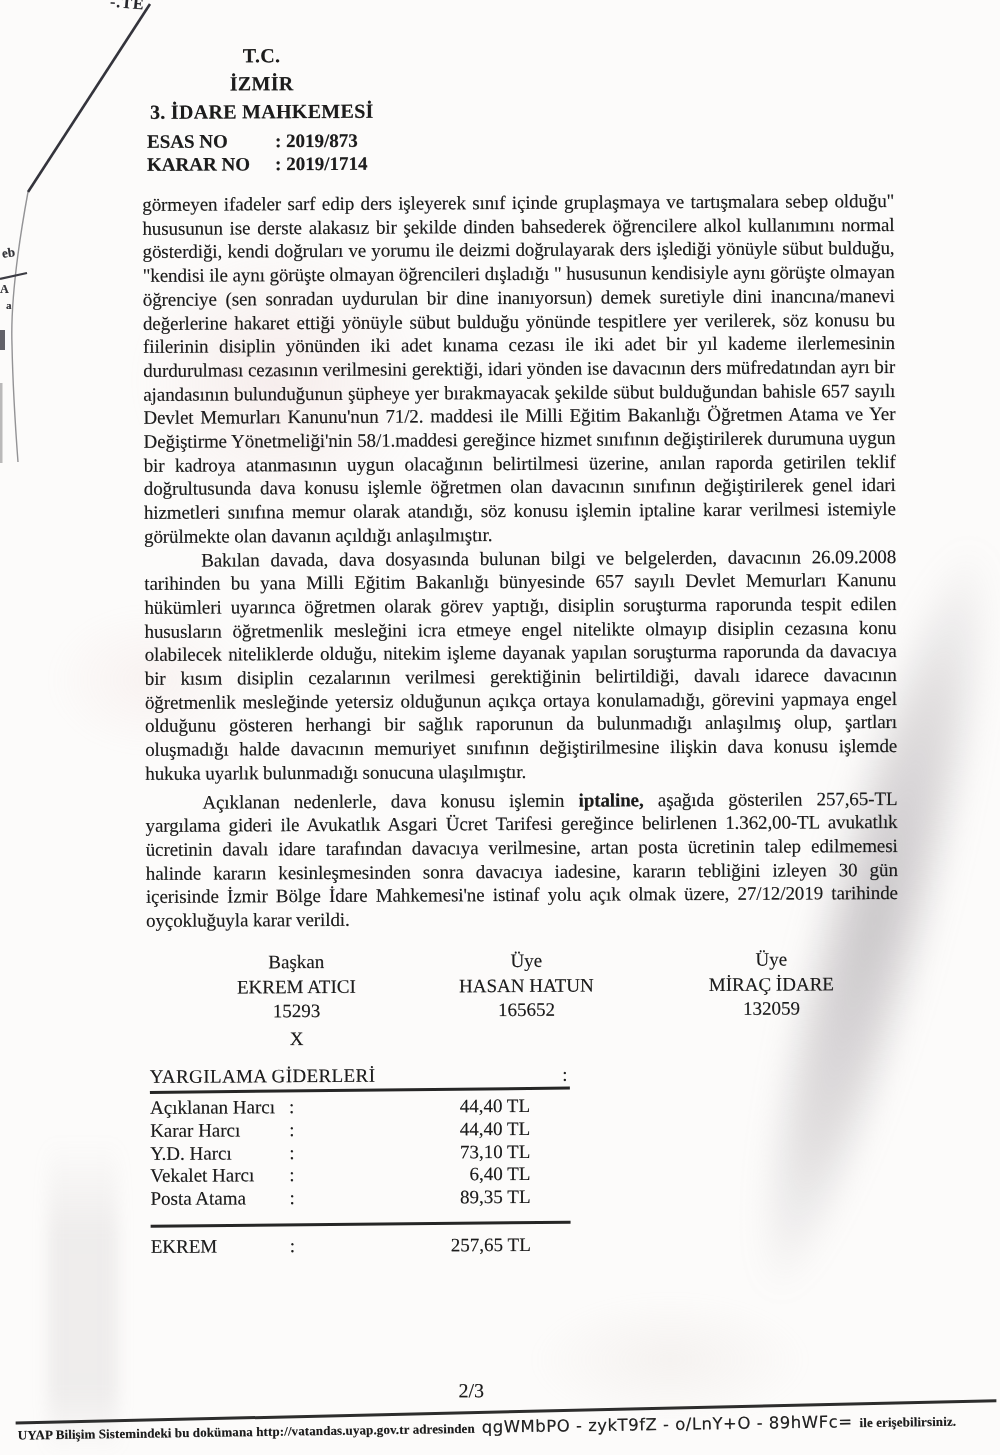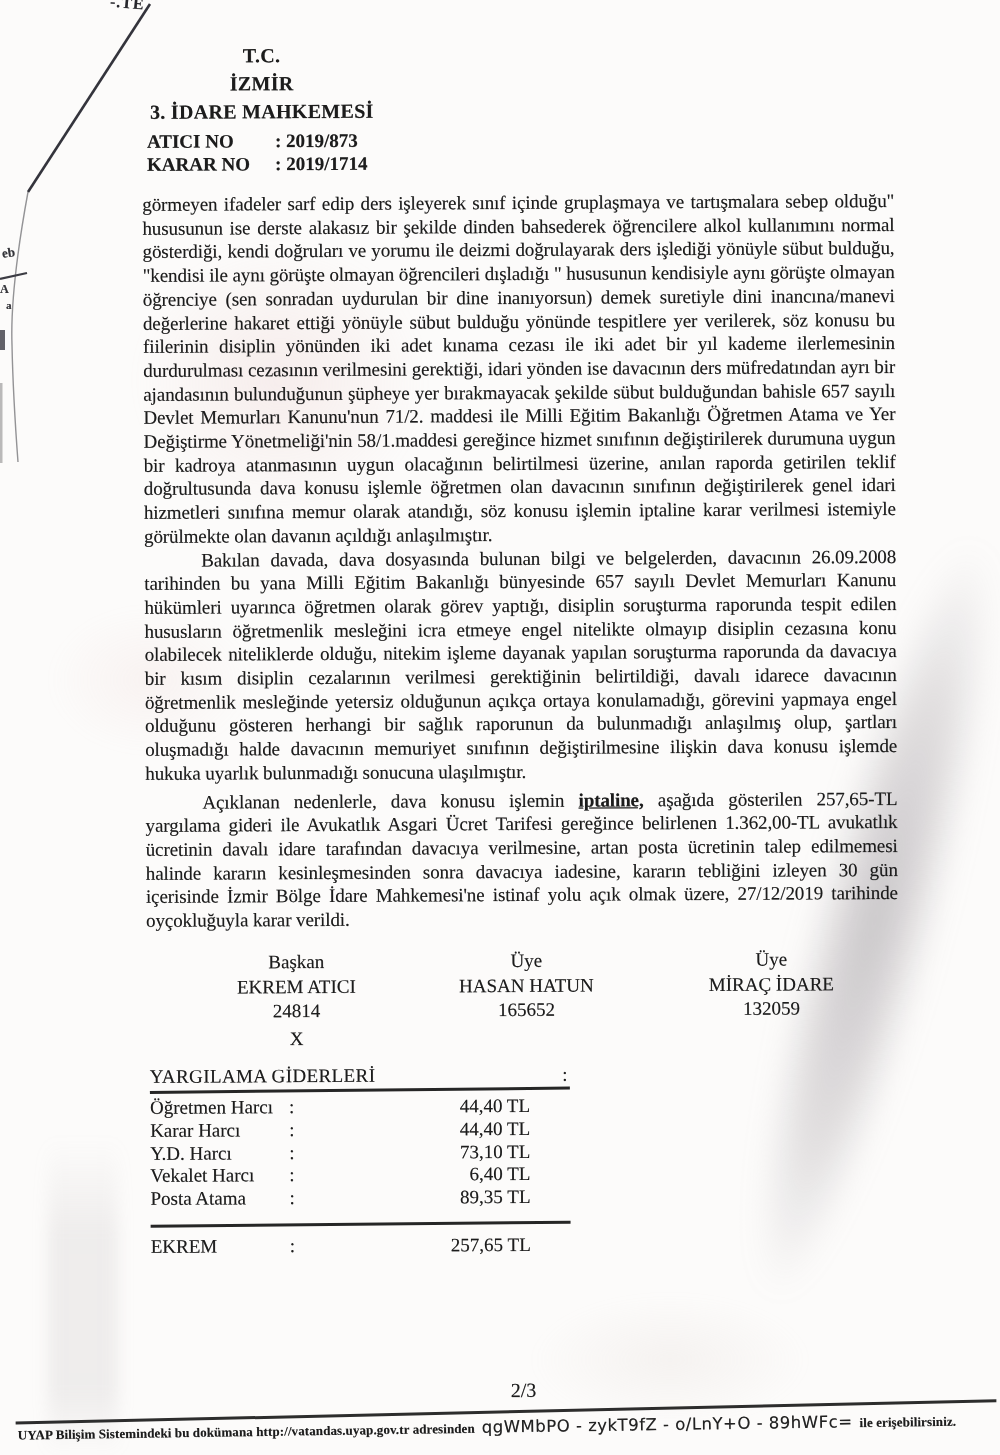--- a/index.html
+++ b/index.html
@@ -17,40 +17,40 @@
     font-weight:bold; font-size:20px; line-height:28px; letter-spacing:0.3px; }
   .case-row { left:150px; font-weight:bold; font-size:19px; height:23px; width:400px; }
   .case-row .val { position:absolute; left:128px; top:0; white-space:nowrap;font-family:Liberation Serif, serif; }
 
   
   .body-text { left:145px; top:191px; width:752px; font-size:19px; line-height:23.7px;
     text-align:justify; letter-spacing:-0.1px; }
   .body-text p { margin:0; }
   .body-text p.indent { text-indent:57px; }
   .body-text p.gap { margin-top:5px; }
-  .body-text b { font-weight:bold;text-decoration:underline; }
+  .body-text b { font-weight:bold; }
 
   
   .sig-col { top:949px; width:210px; text-align:center; font-size:19px; line-height:24.5px; }
   .sig-col .sig-note { margin-top:3px; }
 
   
   .costs { left:148px; top:1064px; width:420px; font-size:19px; }
   .costs-header { position:relative; height:25px; letter-spacing:0.4px; }
   .costs-header .colon { position:absolute; right:2px; top:0; }
   .rule { position:absolute; left:0; right:0; height:3px; background:#262626; }
   .rule-thin { height:2.6px; }
   .costs-rows { position:absolute; top:31px; left:0; right:0; }
   .cost-row { display:grid; grid-template-columns:139px 58px 1fr; height:22.8px; align-items:baseline; }
   .cost-row .value { text-align:right; padding-right:40px; }
   .costs-total-rule { top:158px; transform:rotate(-0.25deg); }
   .costs-total-row { position:absolute; top:170px; left:0; right:0; }
 
   
-  .page-number { left:455px; top:1379px; width:130px; text-align:center; font-size:20px; }
+  .page-number { left:455px; top:1379px; width:130px; text-align:left; font-size:20px; }
   .footer-rule { left:12px; top:1419px; width:981px; height:2.8px; background:#2d2d2d;
     transform:rotate(-1.0deg); transform-origin:left center; }
   .footer-text { left:14px; top:1422px; width:970px; white-space:nowrap;
     display:flex; align-items:baseline; gap:7px; transform:rotate(-0.55deg); transform-origin:left center; }
   .footer-small { font-size:13px; font-weight:bold; letter-spacing:0.1px; }
   .footer-code { font-family:"DejaVu Sans", sans-serif; font-size:16.5px; color:#222; letter-spacing:0.5px; }
 
   
   .artifact-layer { position:absolute; inset:0; pointer-events:none; }
   .shadow-band { left:790px; top:380px; width:170px; height:1080px; transform:rotate(15deg);
@@ -98,38 +98,38 @@
 
   <div class="content">
 
     <div class="abs court-header">
       <div>T.C.</div>
       <div>İZMİR</div>
       <div>3. İDARE MAHKEMESİ</div>
     </div>
 
     <div class="abs case-row" style="top:129px;">
-      <span>ATICI NO</span>
+      <span>ESAS NO</span>
       <span class="val">: 2019/873</span>
     </div>
     <div class="abs case-row" style="top:152px;">
       <span>KARAR NO</span>
       <span class="val">: 2019/1714</span>
     </div>
 
     <div class="abs body-text">
       <p>görmeyen ifadeler sarf edip ders işleyerek sınıf içinde gruplaşmaya ve tartışmalara sebep olduğu" hususunun ise derste alakasız bir şekilde dinden bahsederek öğrencilere alkol kullanımını normal gösterdiği, kendi doğruları ve yorumu ile deizmi doğrulayarak ders işlediği yönüyle sübut bulduğu, "kendisi ile aynı görüşte olmayan öğrencileri dışladığı " hususunun kendisiyle aynı görüşte olmayan öğrenciye (sen sonradan uydurulan bir dine inanıyorsun) demek suretiyle dini inancına/manevi değerlerine hakaret ettiği yönüyle sübut bulduğu yönünde tespitlere yer verilerek, söz konusu bu fiilerinin disiplin yönünden iki adet kınama cezası ile iki adet bir yıl kademe ilerlemesinin durdurulması cezasının verilmesini gerektiği, idari yönden ise davacının ders müfredatından ayrı bir ajandasının bulunduğunun şüpheye yer bırakmayacak şekilde sübut bulduğundan bahisle 657 sayılı Devlet Memurları Kanunu'nun 71/2. maddesi ile Milli Eğitim Bakanlığı Öğretmen Atama ve Yer Değiştirme Yönetmeliği'nin 58/1.maddesi gereğince hizmet sınıfının değiştirilerek durumuna uygun bir kadroya atanmasının uygun olacağının belirtilmesi üzerine, anılan raporda getirilen teklif doğrultusunda dava konusu işlemle öğretmen olan davacının sınıfının değiştirilerek genel idari hizmetleri sınıfına memur olarak atandığı, söz konusu işlemin iptaline karar verilmesi istemiyle görülmekte olan davanın açıldığı anlaşılmıştır.</p>
       <p class="indent">Bakılan davada, dava dosyasında bulunan bilgi ve belgelerden, davacının 26.09.2008 tarihinden bu yana Milli Eğitim Bakanlığı bünyesinde 657 sayılı Devlet Memurları Kanunu hükümleri uyarınca öğretmen olarak görev yaptığı, disiplin soruşturma raporunda tespit edilen hususların öğretmenlik mesleğini icra etmeye engel nitelikte olmayıp disiplin cezasına konu olabilecek niteliklerde olduğu, nitekim işleme dayanak yapılan soruşturma raporunda da davacıya bir kısım disiplin cezalarının verilmesi gerektiğinin belirtildiği, davalı idarece davacının öğretmenlik mesleğinde yetersiz olduğunun açıkça ortaya konulamadığı, görevini yapmaya engel olduğunu gösteren herhangi bir sağlık raporunun da bulunmadığı anlaşılmış olup, şartları oluşmadığı halde davacının memuriyet sınıfının değiştirilmesine ilişkin dava konusu işlemde hukuka uyarlık bulunmadığı sonucuna ulaşılmıştır.</p>
       <p class="indent gap"><span>Açıklanan nedenlerle, dava konusu işlemin </span><b>iptaline,</b><span> aşağıda gösterilen 257,65-TL yargılama gideri ile Avukatlık Asgari Ücret Tarifesi gereğince belirlenen 1.362,00-TL avukatlık ücretinin davalı idare tarafından davacıya verilmesine, artan posta ücretinin talep edilmemesi halinde kararın kesinleşmesinden sonra davacıya iadesine, kararın tebliğini izleyen 30 gün içerisinde İzmir Bölge İdare Mahkemesi'ne istinaf yolu açık olmak üzere, 27/12/2019 tarihinde oyçokluğuyla karar verildi.</span></p>
     </div>
 
     <div class="abs sig-col" style="left:190px;">
       <div>Başkan</div>
       <div>EKREM ATICI</div>
-      <div>24814</div>
+      <div>15293</div>
       <div class="sig-note">X</div>
     </div>
     <div class="abs sig-col" style="left:420px;">
       <div>Üye</div>
       <div>HASAN HATUN</div>
       <div>165652</div>
     </div>
     <div class="abs sig-col" style="left:665px;">
       <div>Üye</div>
       <div>MİRAÇ İDARE</div>
@@ -137,21 +137,21 @@
     </div>
 
     <div class="abs costs">
       <div class="costs-header">
         <span>YARGILAMA GİDERLERİ</span>
         <span class="colon">:</span>
       </div>
       <div class="rule" style="top:24px; transform:rotate(-0.3deg);"></div>
       <div class="costs-rows">
         <div class="cost-row">
-          <span>Öğretmen Harcı</span>
+          <span>Açıklanan Harcı</span>
           <span>:</span>
           <span class="value">44,40 TL</span>
         </div>
         <div class="cost-row">
           <span>Karar Harcı</span>
           <span>:</span>
           <span class="value">44,40 TL</span>
         </div>
         <div class="cost-row">
           <span>Y.D. Harcı</span>

